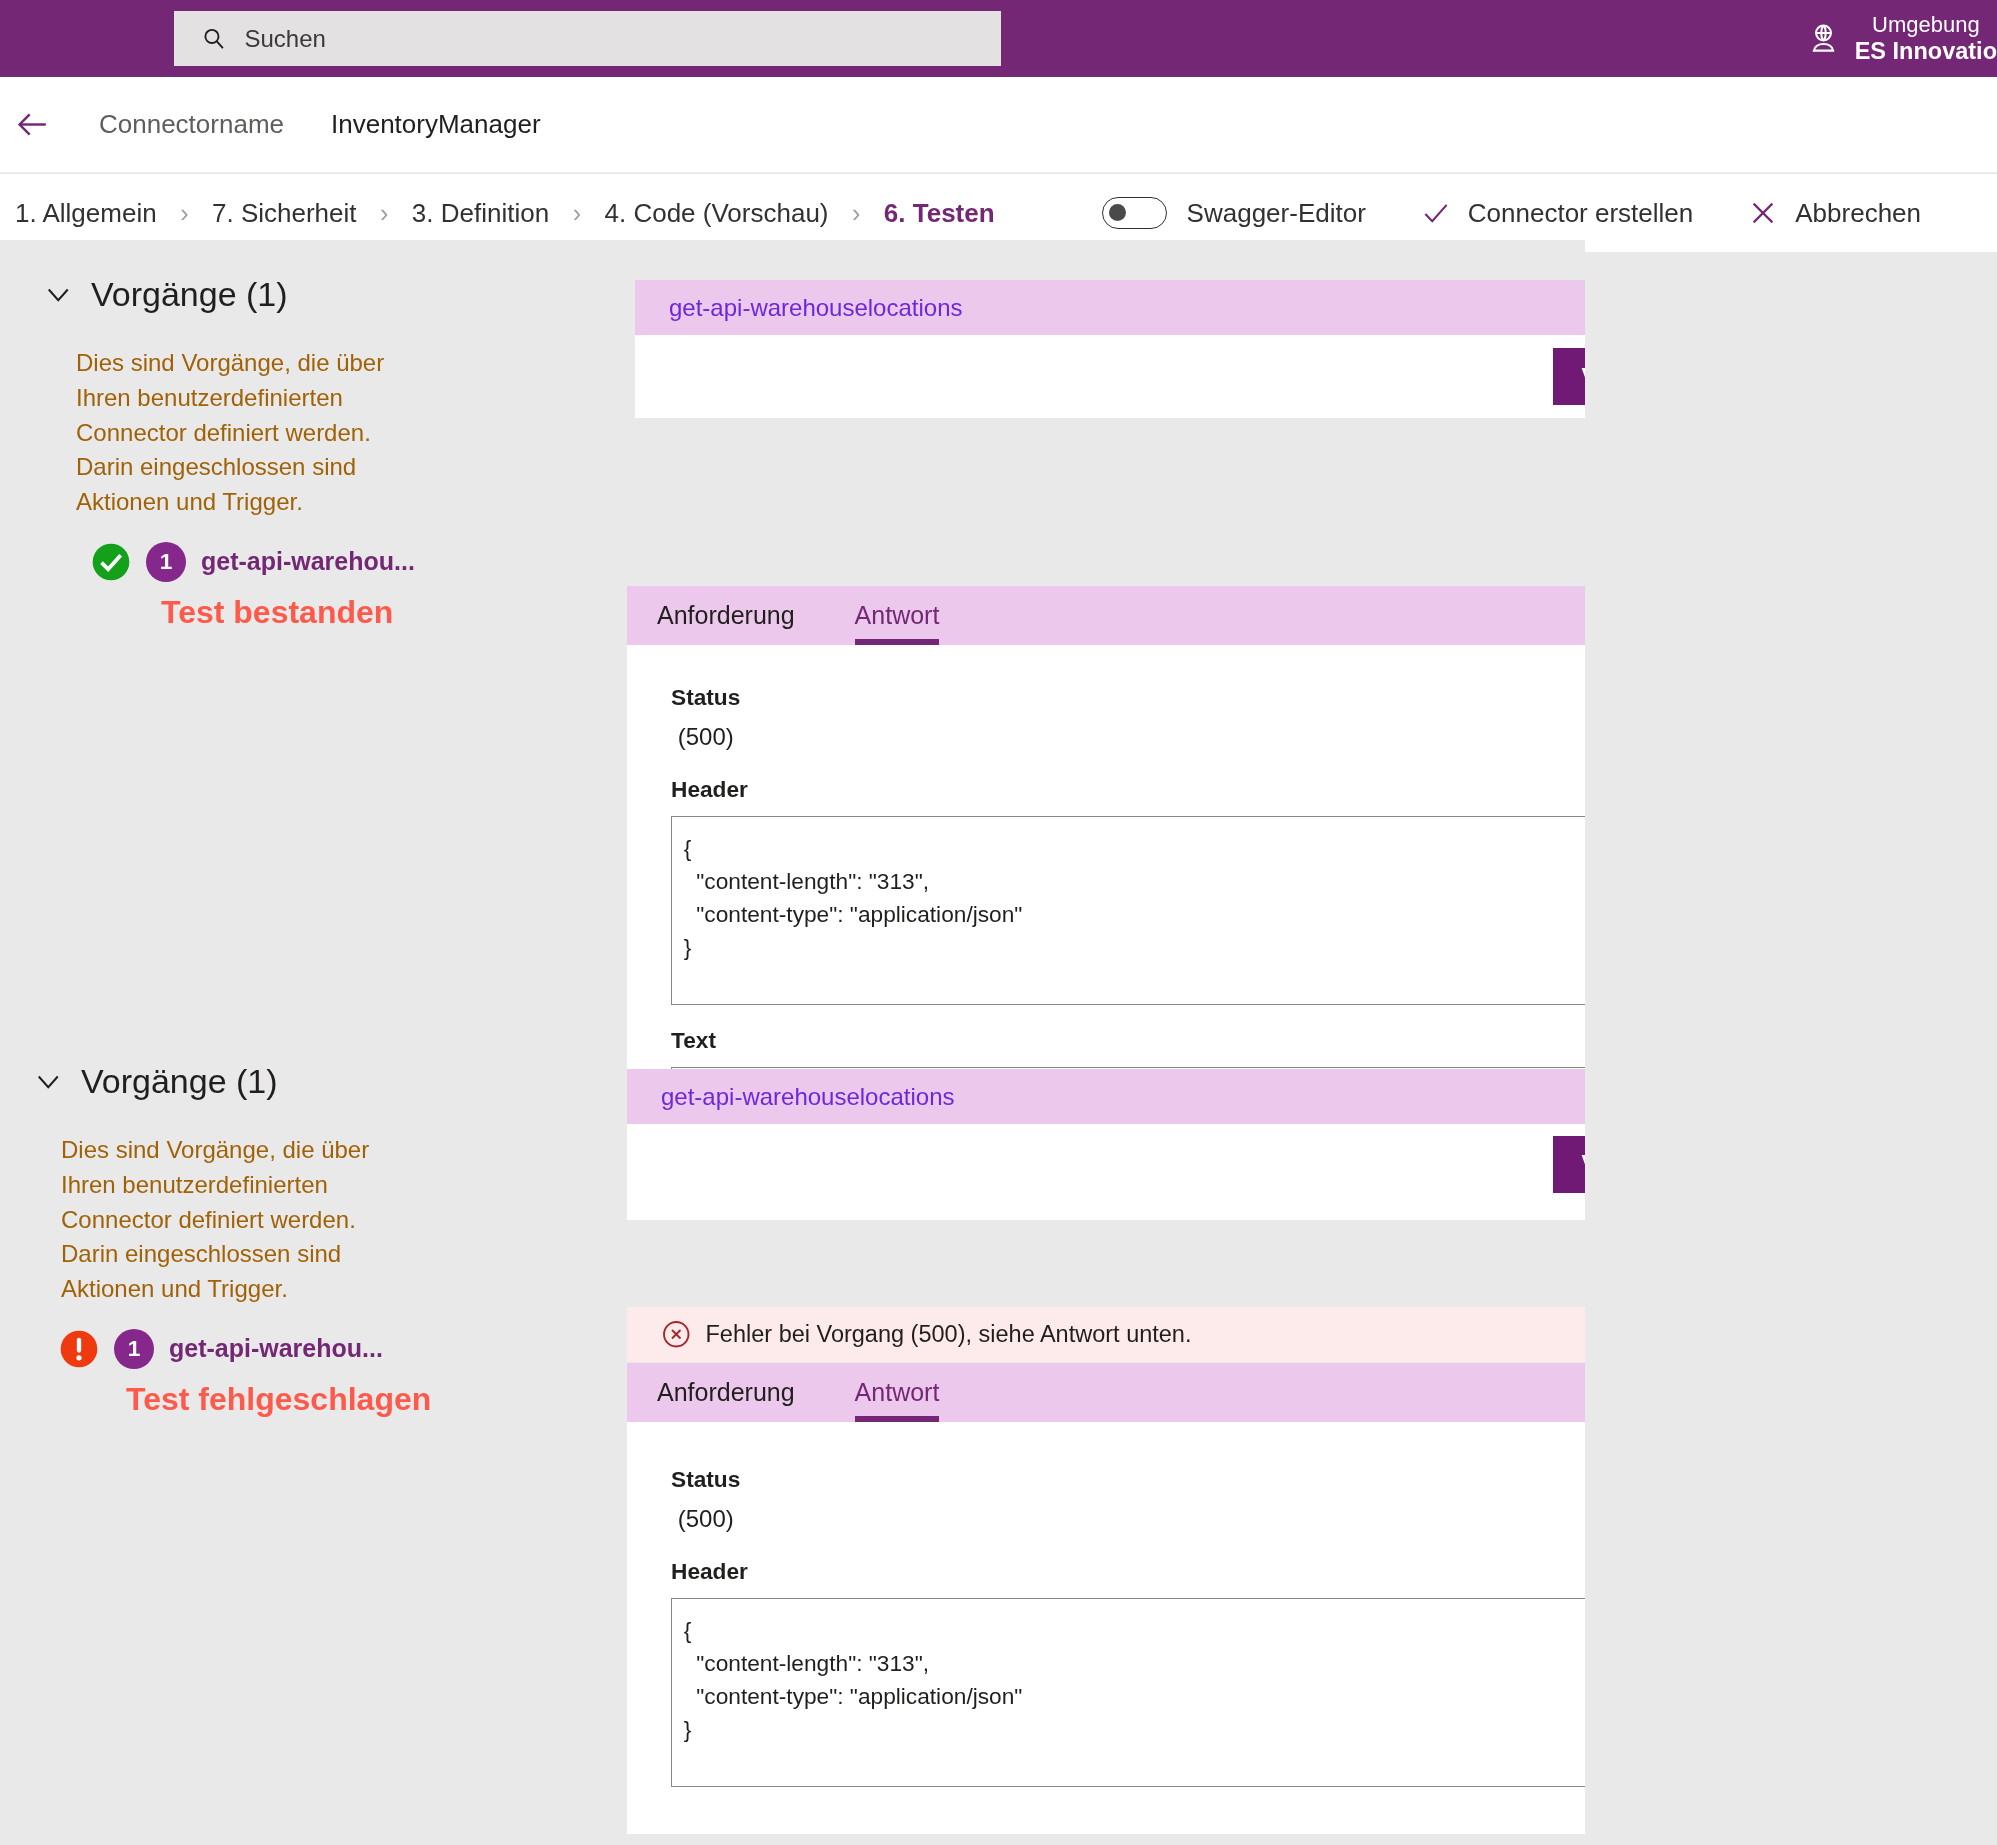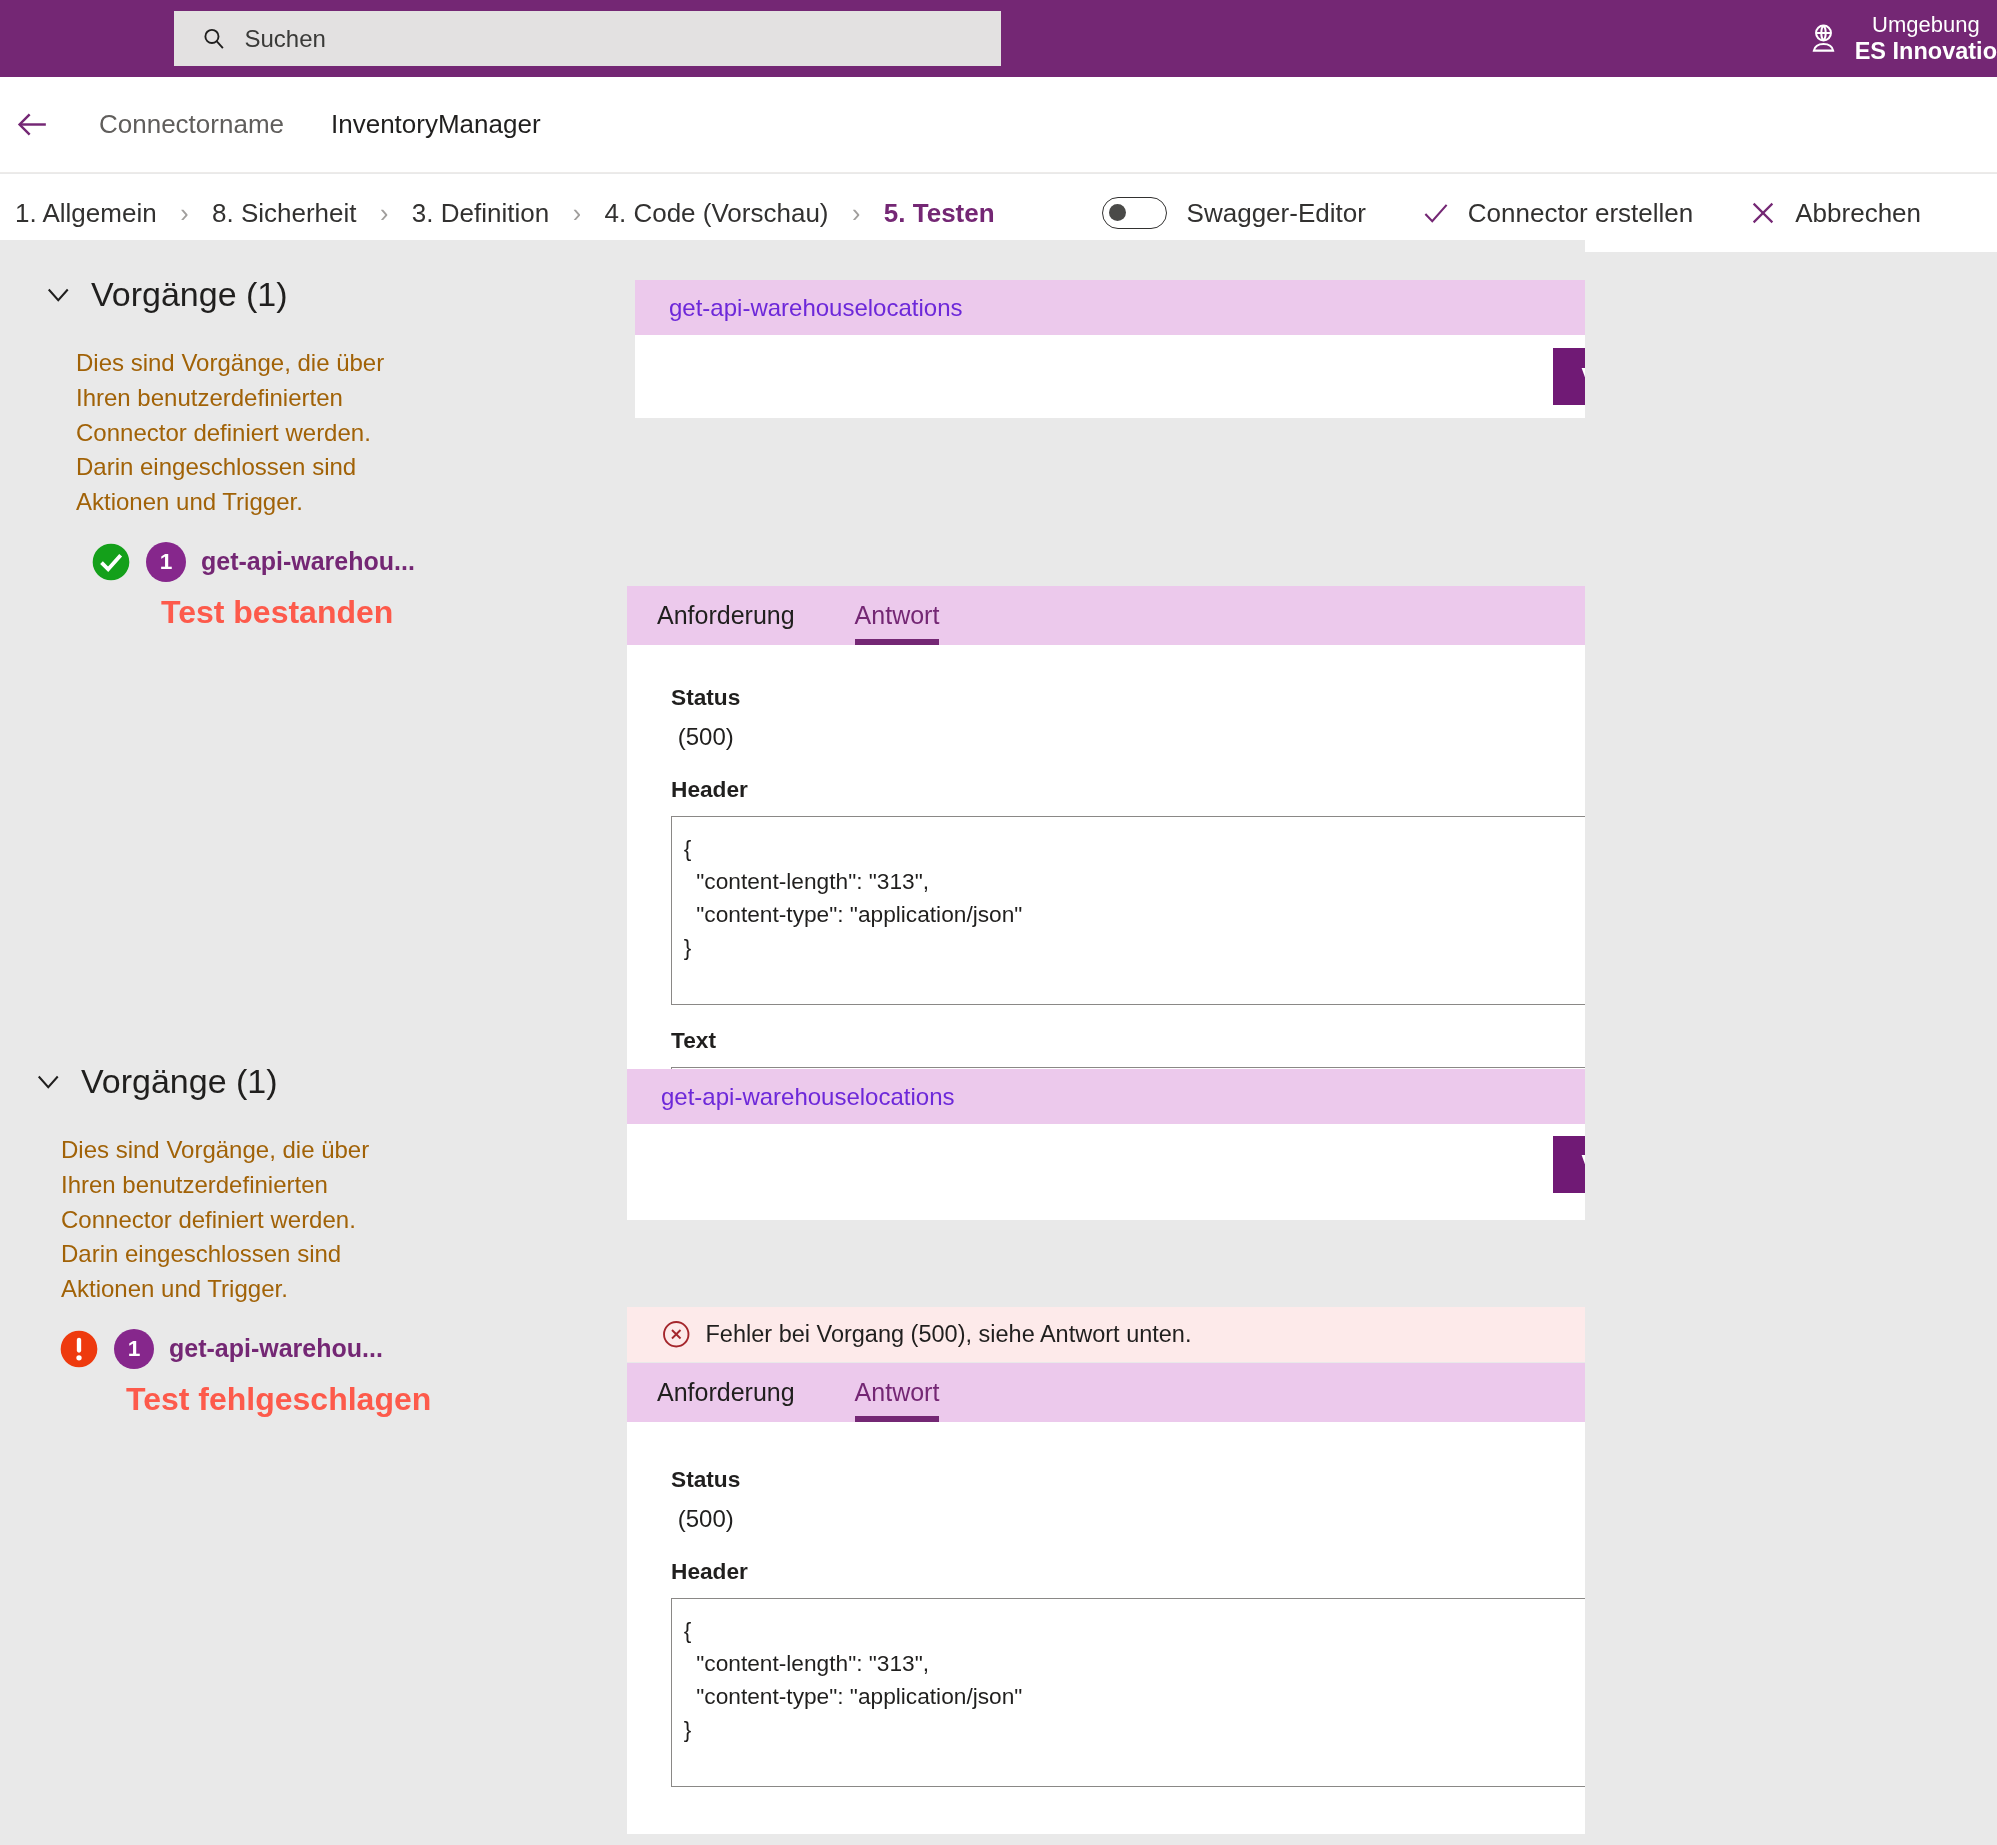--- a/index.html
+++ b/index.html
@@ -204,27 +204,27 @@
       <polyline points="9.5,5.5 3,12 9.5,18.5"></polyline>
     </svg>
     <span class="crumb-label">Connectorname</span>
     <span class="crumb-value">InventoryManager</span>
   </div>
 
   <div class="stepbar">
     <div style="width:15px"></div>
     <div class="step">1. Allgemein</div>
     <div class="step-sep">›</div>
-    <div class="step">8. Sicherheit</div>
+    <div class="step">7. Sicherheit</div>
     <div class="step-sep">›</div>
     <div class="step">3. Definition</div>
     <div class="step-sep">›</div>
     <div class="step">4. Code (Vorschau)</div>
     <div class="step-sep">›</div>
-    <div class="step active">5. Testen</div>
+    <div class="step active">6. Testen</div>
 
     <div class="toggle-wrap">
       <div class="toggle">
         <div class="knob"></div>
       </div>
       <span class="toggle-label">Swagger-Editor</span>
     </div>
 
     <div class="cmd">
       <svg viewBox="0 0 24 24" fill="none" stroke="#742774" stroke-width="1.7">

